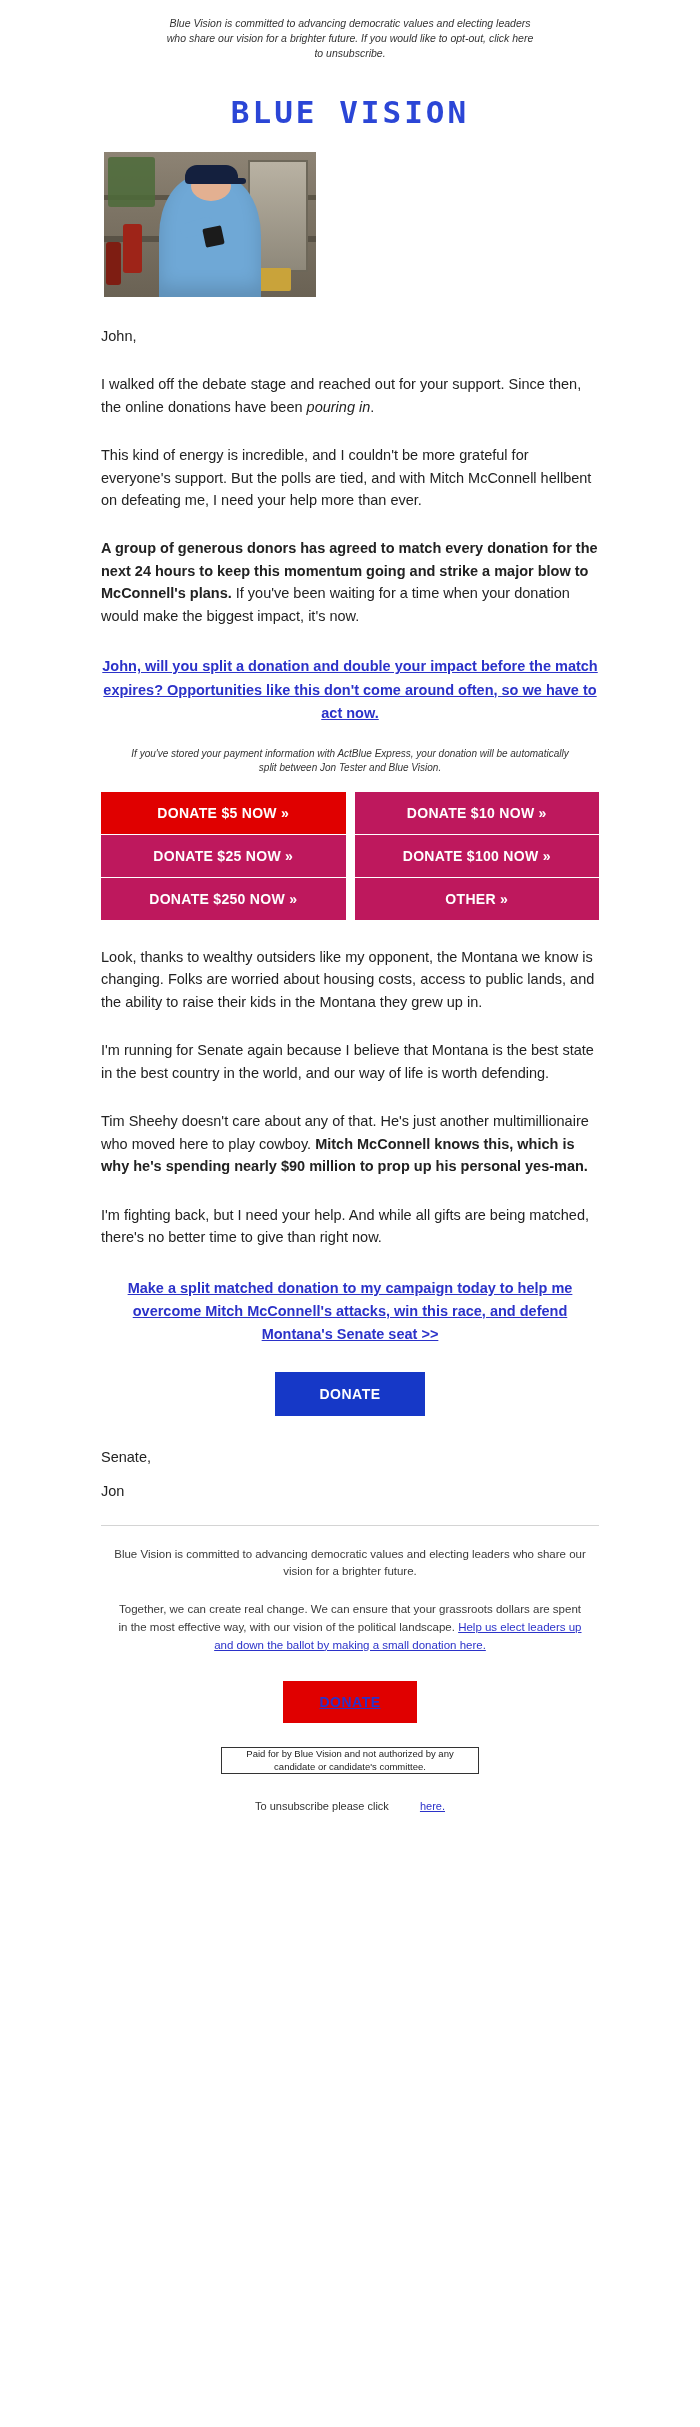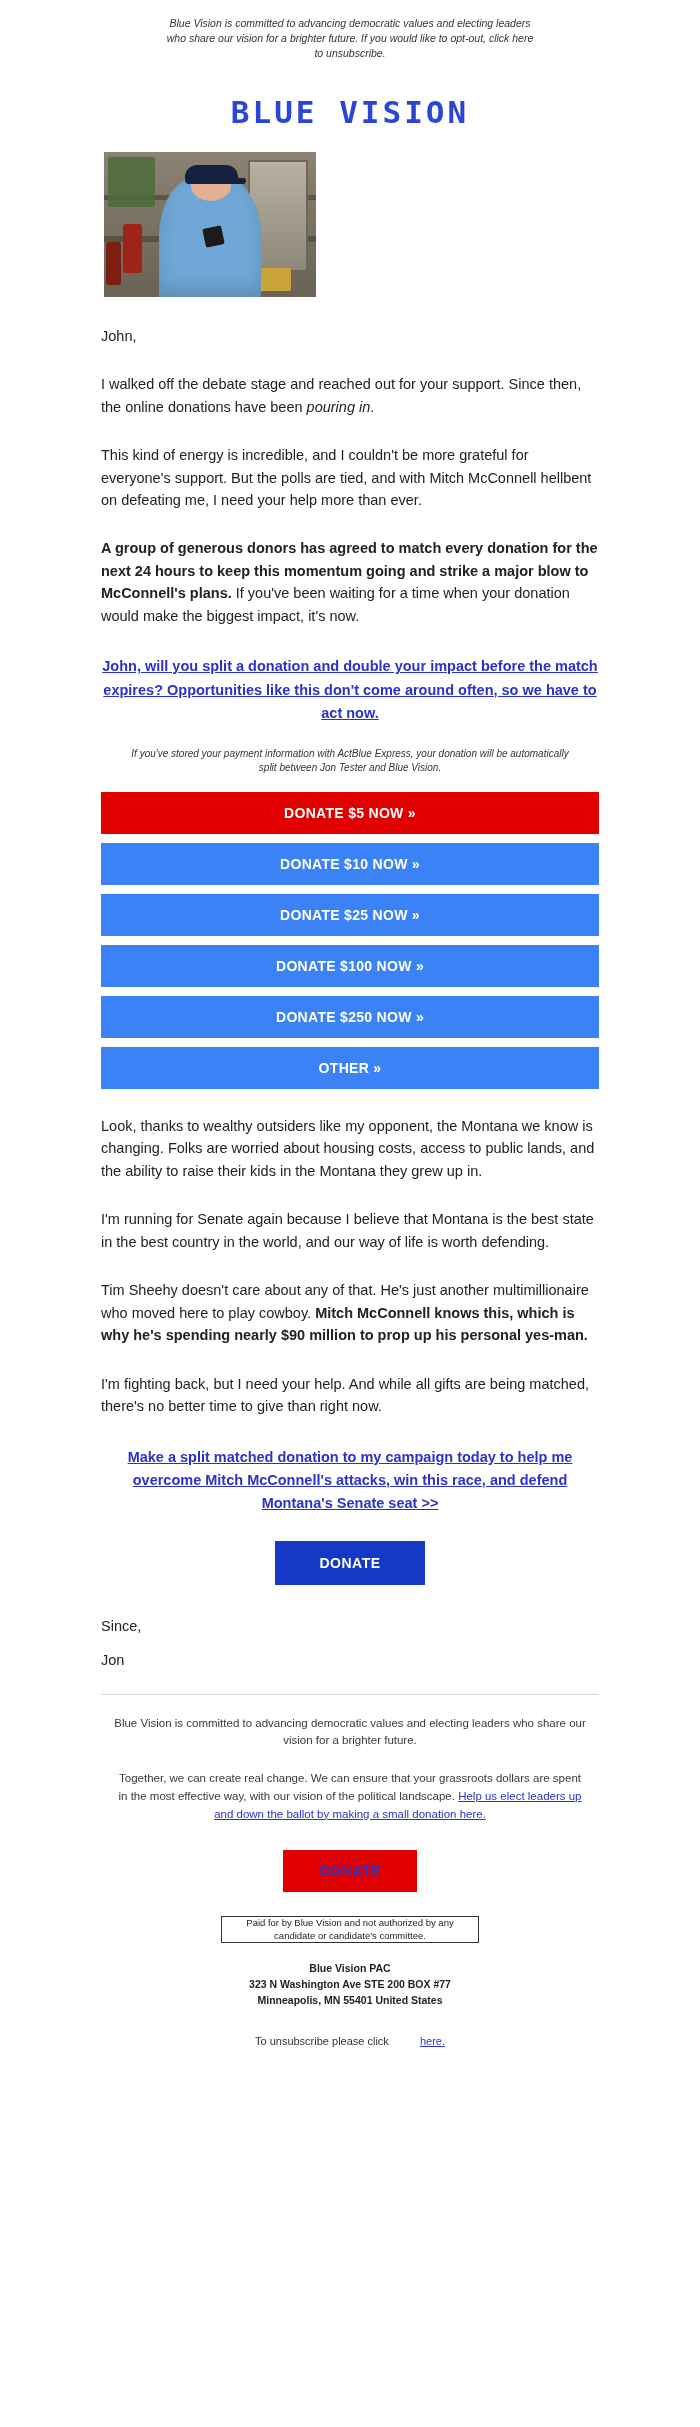--- a/index.html
+++ b/index.html
@@ -162,38 +162,38 @@
     font-style: italic;
     color: #333333;
     line-height: 1.45;
     margin: 22px 24px 0 24px;
   }
 
   
   .donate-grid {
     margin: 16px 0 12px 0;
     display: grid;
-    grid-template-columns: 1fr;
-    gap: 9px 9px;
+    grid-template-columns: 1fr 1fr;
+    gap: 1px 9px;
   }
   .dbtn {
     display: block;
     text-align: center;
     padding: 13px 4px;
     font-size: 14px;
     font-weight: bold;
     color: #ffffff;
     letter-spacing: .3px;
     text-decoration: none;
     border: 0;
     cursor: pointer;
     font-family: "Liberation Sans", sans-serif;
   }
   .dbtn.red { background: #e00000; }
-  .dbtn.blue { background: #3b82f6; }
+  .dbtn.blue { background: #be185d; }
 
   
   .single-donate-wrap {
     text-align: center;
     margin: 26px 0 0 0;
   }
   .single-donate {
     display: inline-block;
     background: #1638c7;
     color: #ffffff;
@@ -340,42 +340,37 @@
     </p>
 
     <p class="body">I'm fighting back, but I need your help. And while all gifts are being matched, there's no better time to give than right now.</p>
 
     <a class="cta-link" href="#">Make a split matched donation to my campaign today to help me overcome Mitch McConnell's attacks, win this race, and defend Montana's Senate seat &gt;&gt;</a>
 
     <div class="single-donate-wrap">
       <a class="single-donate" href="#">DONATE</a>
     </div>
 
-    <p class="sign-off">Since,</p>
+    <p class="sign-off">Senate,</p>
     <p class="sign-name">Jon</p>
 
     <hr class="rule">
   </div>
 
   <div class="footer">
     <p>Blue Vision is committed to advancing democratic values and electing leaders who share our vision for a brighter future.</p>
     <p>
       <span>Together, we can create real change. We can ensure that your grassroots dollars are spent in the most effective way, with our vision of the political landscape. </span><a href="#">Help us elect leaders up and down the ballot by making a small donation here.</a>
     </p>
 
     <div class="footer-donate-wrap">
       <a class="footer-donate" href="#">DONATE</a>
     </div>
 
     <div class="paidfor">Paid for by Blue Vision and not authorized by any candidate or candidate's committee.</div>
 
-    <div class="addr">
-      <div>Blue Vision PAC</div>
-      <div>323 N Washington Ave STE 200 BOX #77</div>
-      <div>Minneapolis, MN 55401 United States</div>
-    </div>
 
     <div class="unsub">
       <span>To unsubscribe please click </span><a href="#">here.</a>
     </div>
   </div>
 
 </div>
 
 </body></html>

